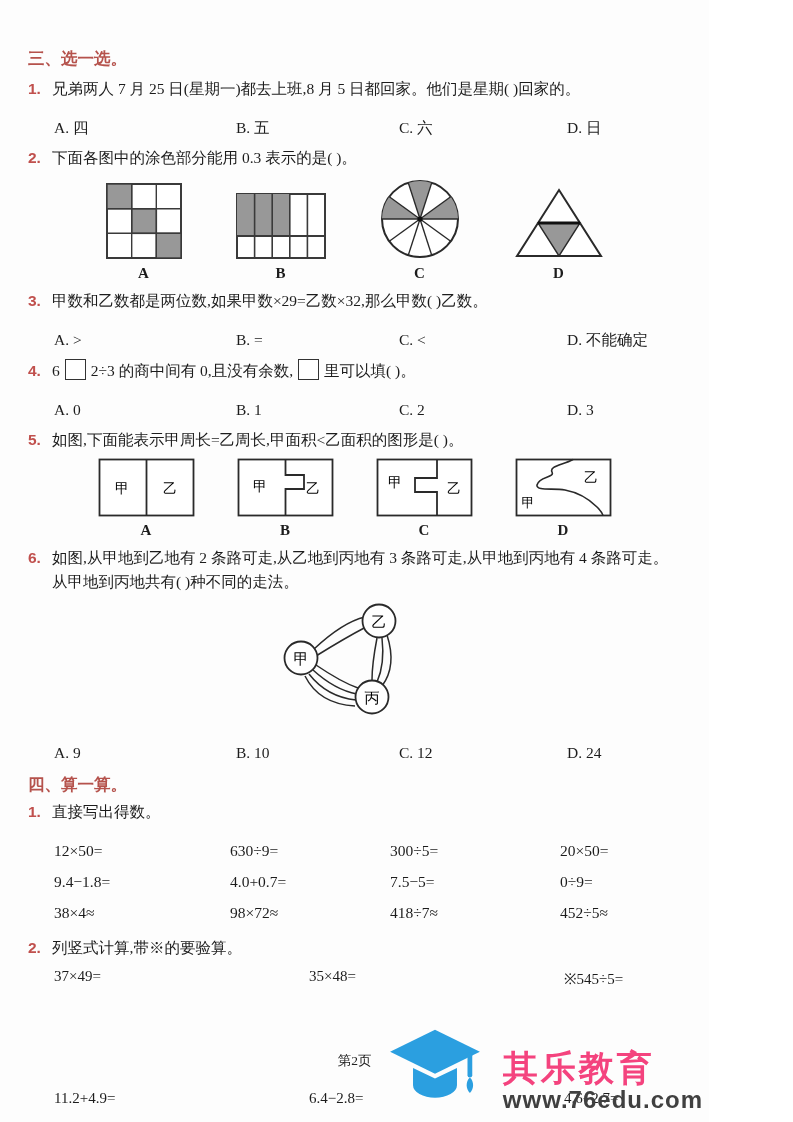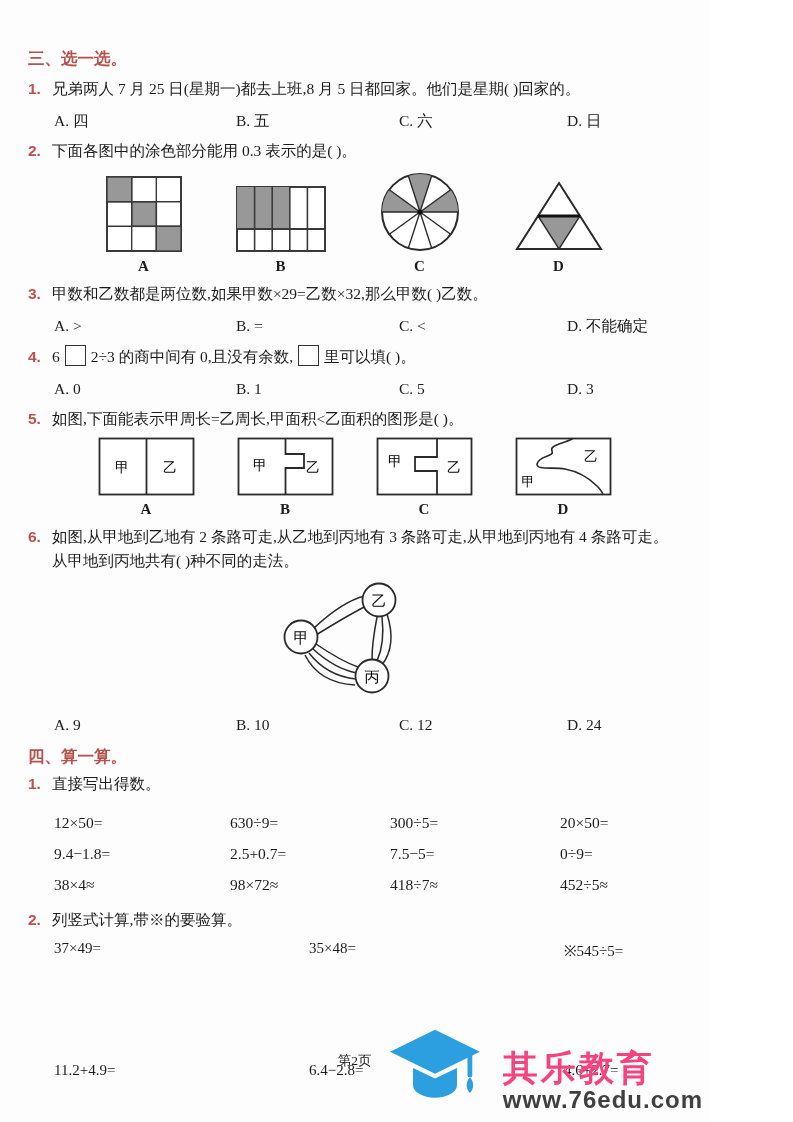--- a/index.html
+++ b/index.html
@@ -15,21 +15,21 @@
     margin:0 0 4px 0; font-family:"Liberation Sans","DejaVu Sans",sans-serif;
   }
   .q-line { display:flex; font-size:15.5px; line-height:1.55; margin-top:7px; }
   .qnum {
     color:#c0504d; font-weight:bold; min-width:24px;
     font-family:"Liberation Sans","DejaVu Sans",sans-serif;
   }
   .qtext { flex:1; }
   .opts {
     display:grid; grid-template-columns:182px 163px 168px 1fr;
-    padding-left:26px; font-size:15.5px; margin:8px 0 5px 0; line-height:1.5;
+    padding-left:26px; font-size:15.5px; margin:15px 0 5px 0; line-height:1.5;
   }
   .blank-box {
     display:inline-block; width:19px; height:19px;
     border:1.6px solid #333; vertical-align:-4px; margin:0 5px; background:#fff;
   }
   .figrow {
     display:flex; justify-content:center; align-items:flex-end;
     gap:52px; margin:8px 0 2px 0;
   }
   .figrow5 { gap:42px; margin-top:6px; }
@@ -165,21 +165,21 @@
     </div>
 
     <div>
       <div class="q-line">
         <span class="qnum">4.</span>
         <span class="qtext"><span>6</span><span class="blank-box"></span><span>2÷3 的商中间有 0,且没有余数,</span><span class="blank-box"></span><span>里可以填(      )。</span></span>
       </div>
       <div class="opts">
         <span>A. 0</span>
         <span>B. 1</span>
-        <span>C. 5</span>
+        <span>C. 2</span>
         <span>D. 3</span>
       </div>
     </div>
 
     <div>
       <div class="q-line">
         <span class="qnum">5.</span>
         <span class="qtext">如图,下面能表示甲周长=乙周长,甲面积&lt;乙面积的图形是(      )。</span>
       </div>
       <div class="figrow figrow5">
@@ -262,21 +262,21 @@
       <div class="q-line" style="margin-top:2px;">
         <span class="qnum">1.</span>
         <span class="qtext">直接写出得数。</span>
       </div>
       <div class="calc4">
         <span>12×50=</span>
         <span>630÷9=</span>
         <span>300÷5=</span>
         <span>20×50=</span>
         <span>9.4−1.8=</span>
-        <span>2.5+0.7=</span>
+        <span>4.0+0.7=</span>
         <span>7.5−5=</span>
         <span>0÷9=</span>
         <span>38×4≈</span>
         <span>98×72≈</span>
         <span>418÷7≈</span>
         <span>452÷5≈</span>
       </div>
     </div>
 
     <div>

